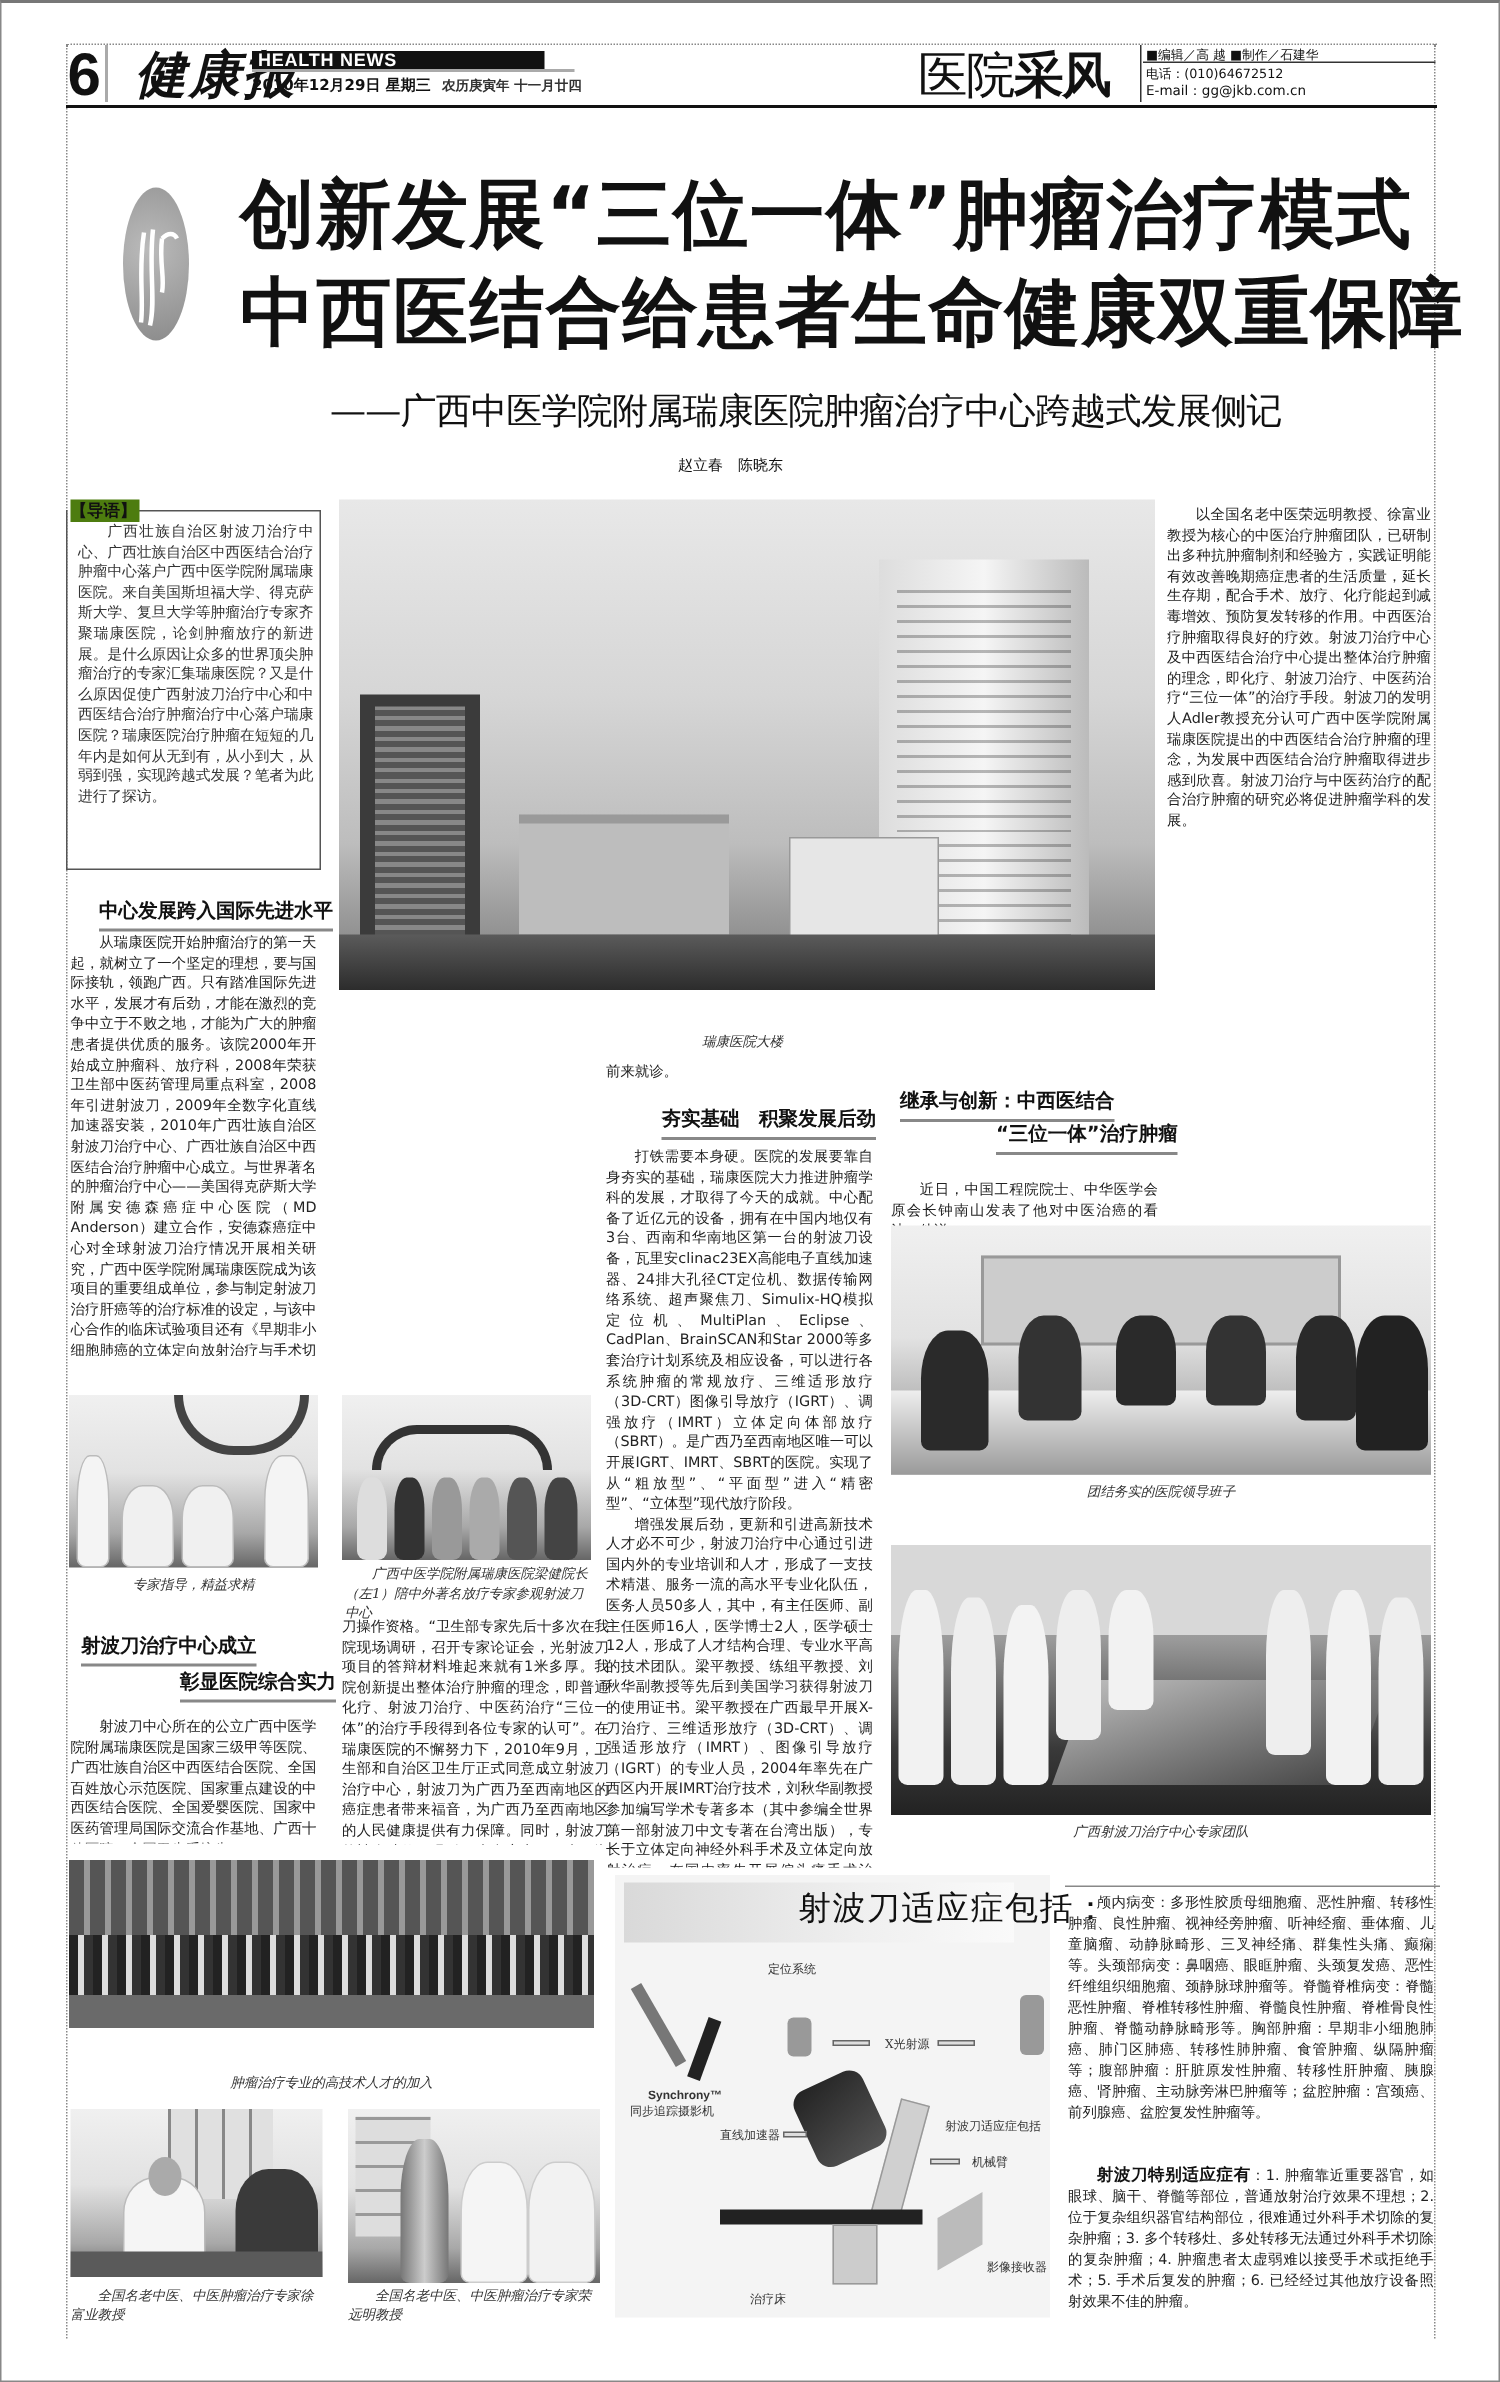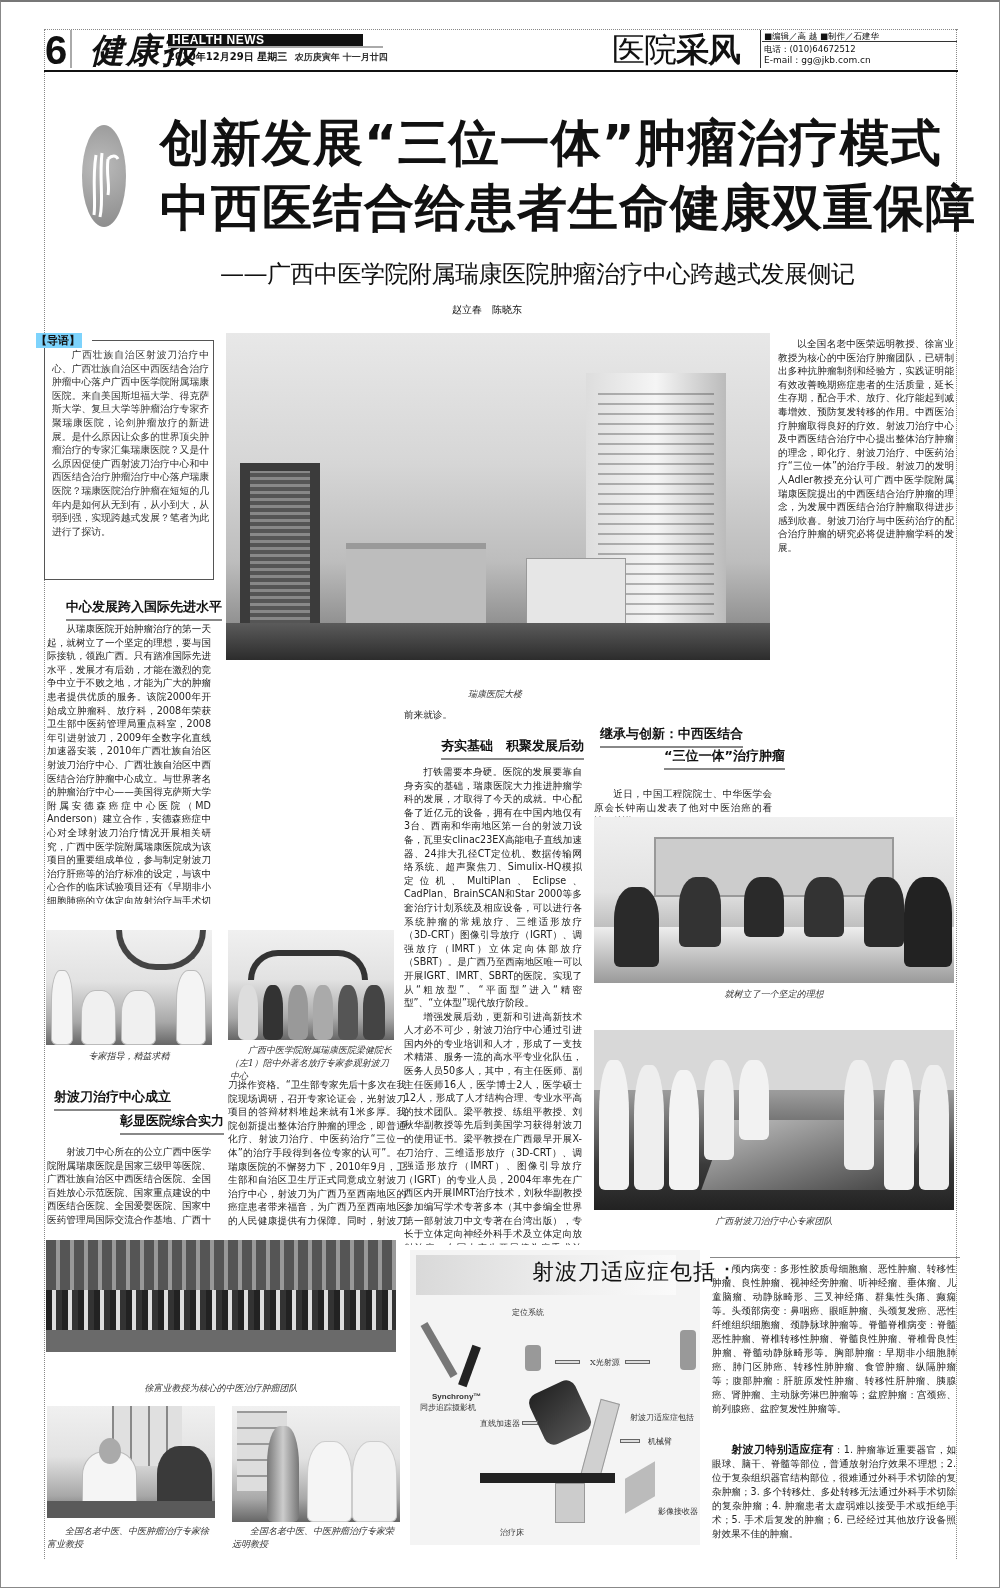--- a/index.html
+++ b/index.html
@@ -34,21 +34,21 @@
 
   
   .txt { font-size: 9.6px; line-height: 13.6px; text-align: justify; color: #222; }
   .txt p { text-indent: 2em; }
   .serif-txt { font-family: "DejaVu Serif", serif; color: #333; }
   .caption { font-family: "DejaVu Serif", serif; font-style: italic; font-size: 9px; color: #333; text-align: center; }
   .subtitle { font: bold 13px "DejaVu Sans", sans-serif; white-space: nowrap; padding-bottom: 3px; border-bottom: 2px solid #888; }
 
   
   .lead-box { left: 44px; top: 340px; width: 170px; height: 240px; border-left: 1px solid #555; border-bottom: 1px solid #555; border-right: 1px solid #555; }
-  .lead-label { left: 36px; top: 333px; font: bold 11px "DejaVu Serif", serif; background: #7dd3fc; padding-right: 2px; }
+  .lead-label { left: 47px; top: 333px; font: bold 11px "DejaVu Serif", serif; background: #4d7c0f; padding-right: 2px; }
   .lead-topline { left: 92px; top: 340px; width: 122px; height: 1px; background: #555; }
   .lead-text { left: 52px; top: 348px; width: 157px; font-size: 9.8px; line-height: 13.6px; }
 
   
   .photo { position: absolute; overflow: hidden; background: #777; }
   .ph-sky { background: linear-gradient(180deg, #e8e8e8 0%, #d6d6d6 40%, #bdbdbd 70%, #777 100%); }
   .ph-indoor { background: linear-gradient(180deg, #f0f0f0 0%, #e2e2e2 45%, #a8a8a8 80%, #666 100%); }
   .ph-dark { background: linear-gradient(180deg, #cfcfcf 0%, #9a9a9a 35%, #3a3a3a 75%, #222 100%); }
   .shape { position: absolute; }
   .person { position: absolute; border-radius: 40% 40% 6px 6px; }
@@ -148,21 +148,21 @@
 <div class="photo ph-indoor" style="left:594px;top:817px;width:360px;height:166px">
   <div class="shape" style="left:60px;top:20px;width:240px;height:60px;background:#ccc;border:2px solid #999"></div>
   <div class="shape" style="left:0;top:110px;width:360px;height:56px;background:linear-gradient(180deg,#eee,#9a9a9a)"></div>
   <div class="person" style="left:20px;top:70px;width:45px;height:80px;background:#2a2a2a"></div>
   <div class="person" style="left:85px;top:60px;width:42px;height:70px;background:#333"></div>
   <div class="person" style="left:150px;top:60px;width:40px;height:60px;background:#2a2a2a"></div>
   <div class="person" style="left:210px;top:60px;width:40px;height:60px;background:#333"></div>
   <div class="person" style="left:270px;top:60px;width:40px;height:70px;background:#2a2a2a"></div>
   <div class="person" style="left:310px;top:60px;width:48px;height:90px;background:#222"></div>
 </div>
-<div class="abs caption" style="left:594px;top:988px;width:360px">就树立了一个坚定的理想</div>
+<div class="abs caption" style="left:594px;top:988px;width:360px">团结务实的医院领导班子</div>
 
 <div class="photo ph-dark" style="left:594px;top:1030px;width:360px;height:180px">
   <div class="shape" style="left:0;top:0;width:360px;height:60px;background:#d8d8d8"></div>
   <div class="shape" style="left:120px;top:90px;width:200px;height:70px;background:linear-gradient(160deg,#bbb,#444);transform:skewX(-20deg)"></div>
   <div class="person" style="left:5px;top:30px;width:30px;height:130px;background:#f2f2f2"></div>
   <div class="person" style="left:40px;top:35px;width:30px;height:125px;background:#eee"></div>
   <div class="person" style="left:75px;top:40px;width:30px;height:120px;background:#f3f3f3"></div>
   <div class="person" style="left:110px;top:30px;width:30px;height:100px;background:#eee"></div>
   <div class="person" style="left:145px;top:30px;width:30px;height:80px;background:#f2f2f2"></div>
   <div class="person" style="left:250px;top:30px;width:30px;height:110px;background:#eee"></div>
@@ -198,21 +198,21 @@
   </div>
 <div class="abs txt" style="left:228px;top:1078px;width:178px;height:152px;overflow:hidden">
     <p style="text-indent:0">刀操作资格。“卫生部专家先后十多次在我院现场调研，召开专家论证会，光射波刀项目的答辩材料堆起来就有1米多厚。我院创新提出整体治疗肿瘤的理念，即普通化疗、射波刀治疗、中医药治疗“三位一体”的治疗手段得到各位专家的认可”。在瑞康医院的不懈努力下，2010年9月，卫生部和自治区卫生厅正式同意成立射波刀治疗中心，射波刀为广西乃至西南地区的癌症患者带来福音，为广西乃至西南地区的人民健康提供有力保障。同时，射波刀的神奇功效，吸引了来自广东、云南、湖南、贵州、海南等华南、西南省份的患者</p>
   </div>
 
 <div class="photo ph-dark" style="left:46px;top:1240px;width:350px;height:112px">
   <div class="shape" style="left:0;top:0;width:350px;height:50px;background:repeating-linear-gradient(90deg,#555 0 10px,#999 10px 14px)"></div>
   <div class="shape" style="left:0;top:50px;width:350px;height:40px;background:repeating-linear-gradient(90deg,#222 0 6px,#ddd 6px 10px,#333 10px 16px)"></div>
   <div class="shape" style="left:0;top:90px;width:350px;height:22px;background:#6a6a6a"></div>
 </div>
-<div class="abs caption" style="left:46px;top:1382px;width:350px">徐富业教授为核心的中医治疗肿瘤团队</div>
+<div class="abs caption" style="left:46px;top:1382px;width:350px">肿瘤治疗专业的高技术人才的加入</div>
 
 <div class="photo ph-indoor" style="left:47px;top:1406px;width:168px;height:112px">
   <div class="shape" style="left:65px;top:0;width:70px;height:60px;background:repeating-linear-gradient(90deg,#888 0 2px,#e0e0e0 2px 18px)"></div>
   <div class="person" style="left:35px;top:45px;width:55px;height:60px;background:#f5f5f5;border:1px solid #bbb"></div>
   <div class="head" style="left:52px;top:32px;width:22px;height:26px;background:#aaa"></div>
   <div class="person" style="left:110px;top:40px;width:55px;height:70px;background:#3a3a3a"></div>
   <div class="shape" style="left:0;top:95px;width:168px;height:17px;background:#5a5a5a"></div>
 </div>
 <div class="abs caption" style="left:47px;top:1525px;width:168px;text-align:left;text-indent:2em;line-height:13px">全国名老中医、中医肿瘤治疗专家徐富业教授</div>
 

